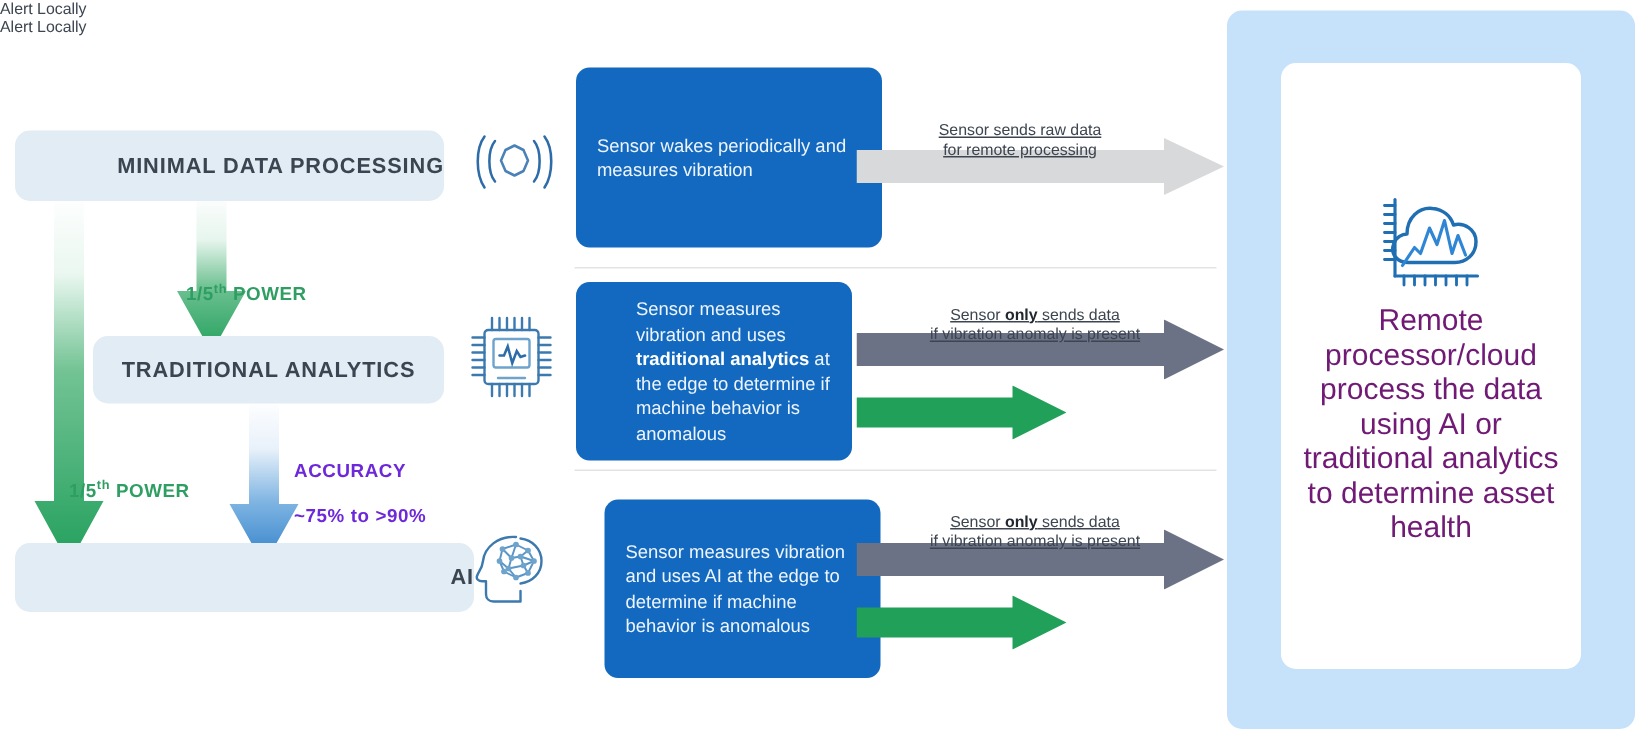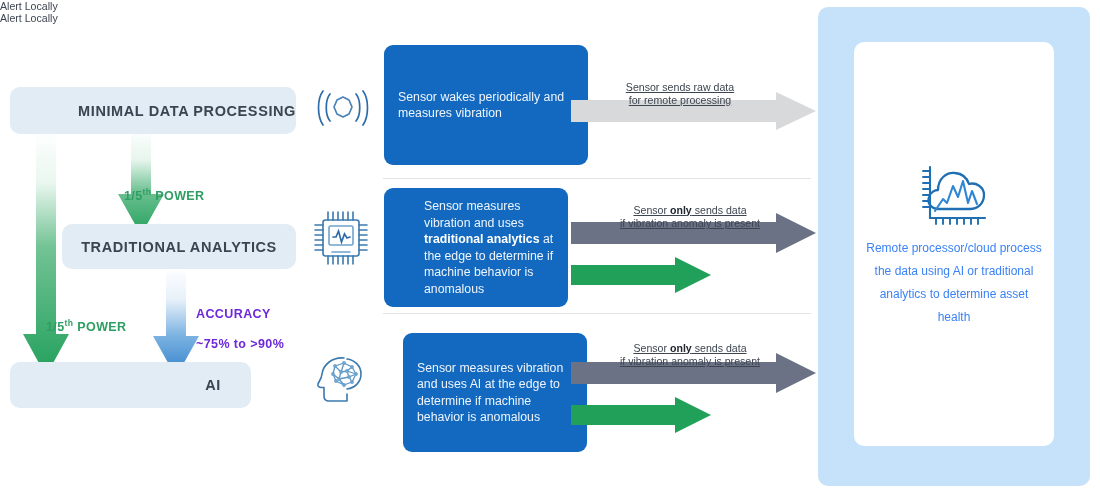--- a/index.html
+++ b/index.html
@@ -19,21 +19,21 @@
     border-radius:10px;
     display:flex;
     align-items:center;
     color:#3b4451;
     font-weight:bold;
     letter-spacing:.6px;
     font-size:14.5px;
   }
   #lp-minimal{left:10px;top:87px;width:286px;height:47px;justify-content:flex-end;padding-left:22px;box-sizing:border-box;}
   #lp-traditional{left:62px;top:224px;width:234px;height:45px;justify-content:center;}
-  #lp-ai{left:10px;top:362px;width:241px;height:46px;justify-content:flex-end;padding-right:30px;box-sizing:border-box;}
+  #lp-ai{left:10px;top:362px;width:306px;height:46px;justify-content:flex-end;box-sizing:border-box;}
 
   .lp-label{
     position:absolute;
     font-size:12.5px;
     font-weight:bold;
     letter-spacing:.4px;
     line-height:15px;
     white-space:pre-line;
   }
   .lp-label sup{font-size:8.5px;vertical-align:super;text-align:right;}
@@ -109,23 +109,23 @@
     width:200px;height:404px;
     background:#ffffff;
     border-radius:10px;
     display:flex;
     flex-direction:column;
     align-items:center;
     justify-content:center;
   }
   #cloud-icon{margin-bottom:8px;}
   #right-text{
-    font-size:12px;
+    font-size:20px;
     line-height:23px;
-    color:#3b82f6;
+    color:#701a75;
     text-align:center;
     width:182px;
   }
 </style>
 </head>
 <body>
 
 <div id="stage">
 
   <div>

